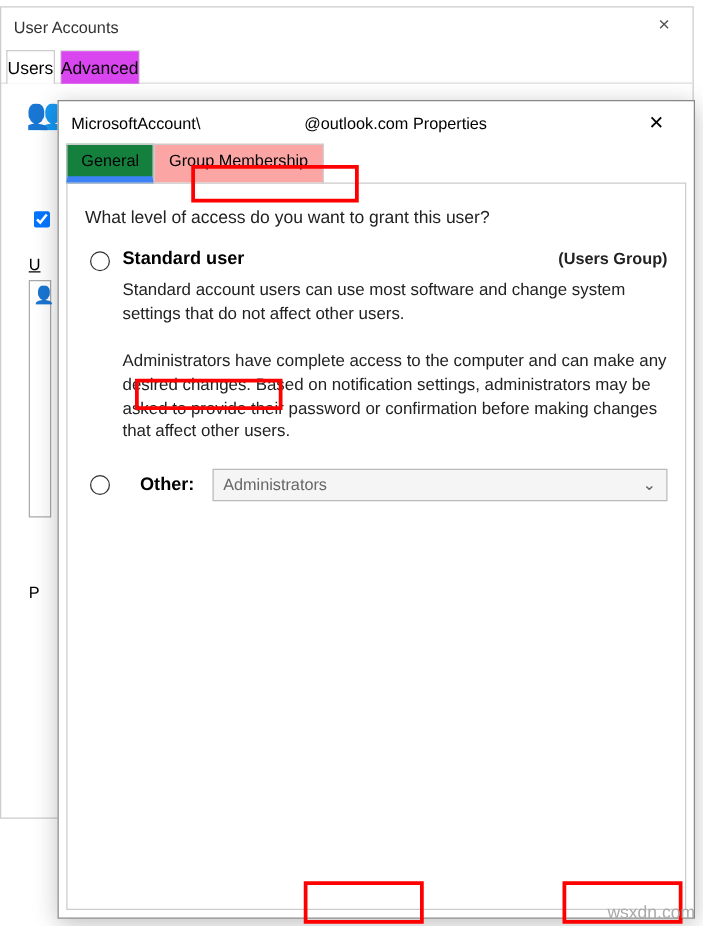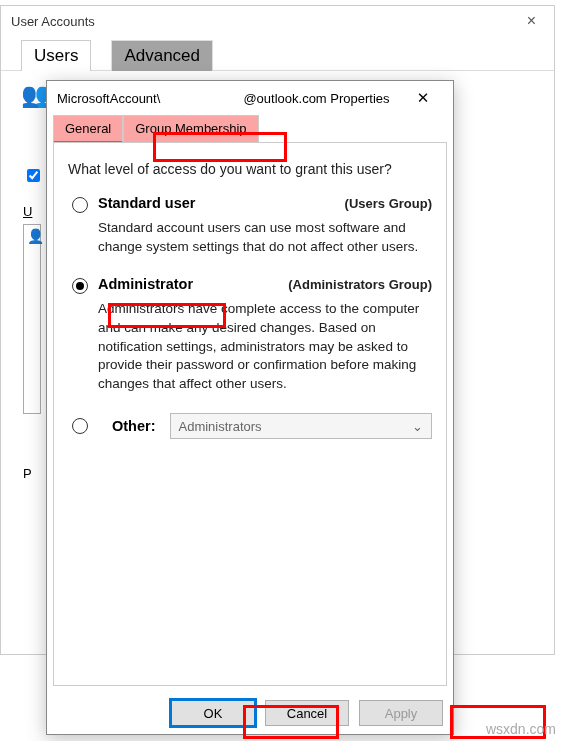--- a/index.html
+++ b/index.html
@@ -3,39 +3,39 @@
   <meta charset="utf-8">
   <style>
     * { box-sizing: border-box; font-family: "Segoe UI", Tahoma, sans-serif; }
     body { margin: 0; background: #fff; width: 562px; height: 741px; position: relative; overflow: hidden; }
     
     
     .bg-window { position: absolute; top: 5px; left: 0; width: 555px; height: 650px; border: 1px solid #ccc; background: #fff; }
     .bg-title { padding: 6px 10px; font-size: 13px; color: #333; display: flex; justify-content: space-between; align-items: center; }
     .bg-close { font-size: 16px; color: #555; padding: 0 8px; }
     .bg-tabs { display: flex; border-bottom: 1px solid #ddd; margin-top: 4px; }
-    .bg-tab { padding: 5px 12px; font-size: 17px; border: 1px solid #ccc; border-bottom: none; background: #fff; margin-left: 20px; margin-bottom: -1px; }
-    .bg-tab.inactive { background: #a3a3a3; border-color: #ddd; }
+    .bg-tab { padding: 5px 0; font-size: 14px; border: 1px solid #ccc; border-bottom: none; background: #fff; margin-left: 4px; margin-bottom: -1px; }
+    .bg-tab.inactive { background: #d946ef; border-color: #ddd; }
     .bg-user-row { display: flex; align-items: center; padding: 10px 20px 4px; gap: 8px; }
     .user-glyph { font-size: 24px; }
     .bg-checkbox { position: absolute; top: 160px; left: 22px; font-size: 13px; }
     .bg-checkbox input { vertical-align: middle; }
     .bg-u-label { position: absolute; top: 198px; left: 22px; font-size: 13px; text-decoration: underline; }
     .bg-listbox { position: absolute; top: 218px; left: 22px; width: 18px; height: 190px; border: 1px solid #aaa; padding: 3px; }
     .bg-person-icon { font-size: 14px; color: #3a6ea5; }
     .bg-p-label { position: absolute; top: 460px; left: 22px; font-size: 13px; }
     
     
-    .fg-dialog { position: absolute; top: 80px; left: 46px; width: 408px; height: 655px; border: 1px solid #888; background: #fff; box-shadow: 0 4px 18px rgba(0,0,0,0.25); display: flex; flex-direction: column; }
+    .fg-dialog { position: absolute; top: 80px; left: 46px; width: 510px; height: 655px; border: 1px solid #888; background: #fff; box-shadow: 0 4px 18px rgba(0,0,0,0.25); display: flex; flex-direction: column; }
     .fg-titlebar { display: flex; align-items: center; padding: 8px 10px; font-size: 13px; }
     .fg-title-text { flex: 1; white-space: nowrap; overflow: hidden; }
     .fg-close { width: 40px; text-align: center; font-size: 15px; }
     .fg-tabstrip { display: flex; padding-left: 6px; }
     .fg-tab { padding: 5px 11px; font-size: 13px; border: 1px solid #ccc; background: #fca5a5; border-bottom: 1px solid #fff; margin-bottom: -1px; position: relative; }
-    .fg-tab.inactive { background: #fca5a5; border-bottom: 2px solid #3b82f6; }
+    .fg-tab.inactive { background: #15803d; border-bottom: 6px solid #3b82f6; }
     .fg-panel { border: 1px solid #ccc; margin: 0 6px 6px 6px; flex: 1; padding: 18px 14px 10px 14px; position: relative; }
     .q { font-size: 14px; color: #222; margin-bottom: 18px; }
     .opt { display: flex; align-items: flex-start; margin-bottom: 6px; }
     .radio { width: 16px; height: 16px; border: 1.5px solid #333; border-radius: 50%; margin: 2px 10px 0 4px; display: flex; align-items: center; justify-content: center; flex-shrink: 0; }
     .radio.selected::after { content: ""; width: 8px; height: 8px; background: #000; border-radius: 50%; }
     .opt-head { flex: 1; display: flex; justify-content: space-between; align-items: baseline; text-align: center; }
     .opt-title { font-weight: bold; font-size: 14.5px; }
     .opt-group { font-size: 13px; color: #222; font-weight: bold; }
     .opt-desc { font-size: 13.5px; color: #222; margin: 4px 0 20px 30px; line-height: 1.38; }
     .other-row { display: flex; align-items: center; gap: 14px; margin-top: 8px; }
@@ -97,43 +97,31 @@
 
     <div class="opt">
       <div class="radio"></div>
       <div class="opt-head">
         <span class="opt-title">Standard user</span>
         <span class="opt-group">(Users Group)</span>
       </div>
     </div>
     <div class="opt-desc">Standard account users can use most software and change system settings that do not affect other users.</div>
 
-    <div class="opt">
-      <div class="radio selected"></div>
-      <div class="opt-head">
-        <span class="opt-title">Administrator</span>
-        <span class="opt-group">(Administrators Group)</span>
-      </div>
-    </div>
     <div class="opt-desc">Administrators have complete access to the computer and can make any desired changes. Based on notification settings, administrators may be asked to provide their password or confirmation before making changes that affect other users.</div>
 
     <div class="other-row">
       <div class="radio" style="margin-top:0;"></div>
       <span class="opt-title">Other:</span>
       <div class="other-combo">
         <span>Administrators</span>
         <span>⌄</span>
       </div>
     </div>
   </div>
-  <div class="buttons">
-    <div class="btn focus">OK</div>
-    <div class="btn">Cancel</div>
-    <div class="btn disabled">Apply</div>
-  </div>
 </div>
 
 <div class="redbox rb-tab"></div>
 <div class="redbox rb-admin"></div>
 <div class="redbox rb-ok"></div>
 <div class="redbox rb-apply"></div>
 
 <div class="watermark">wsxdn.com</div>
 
 </body></html>

